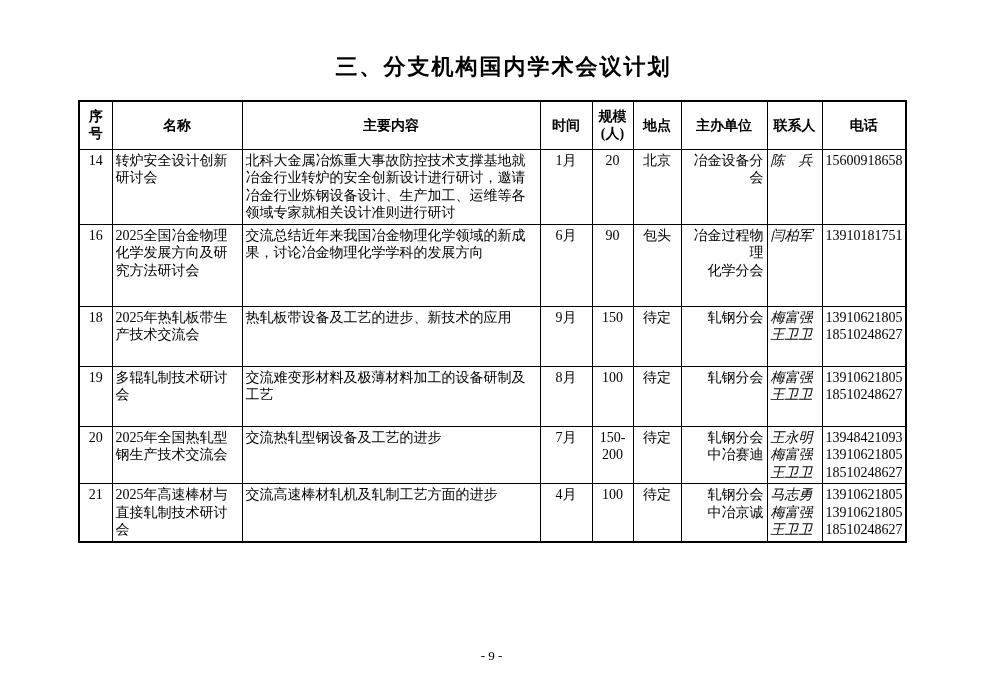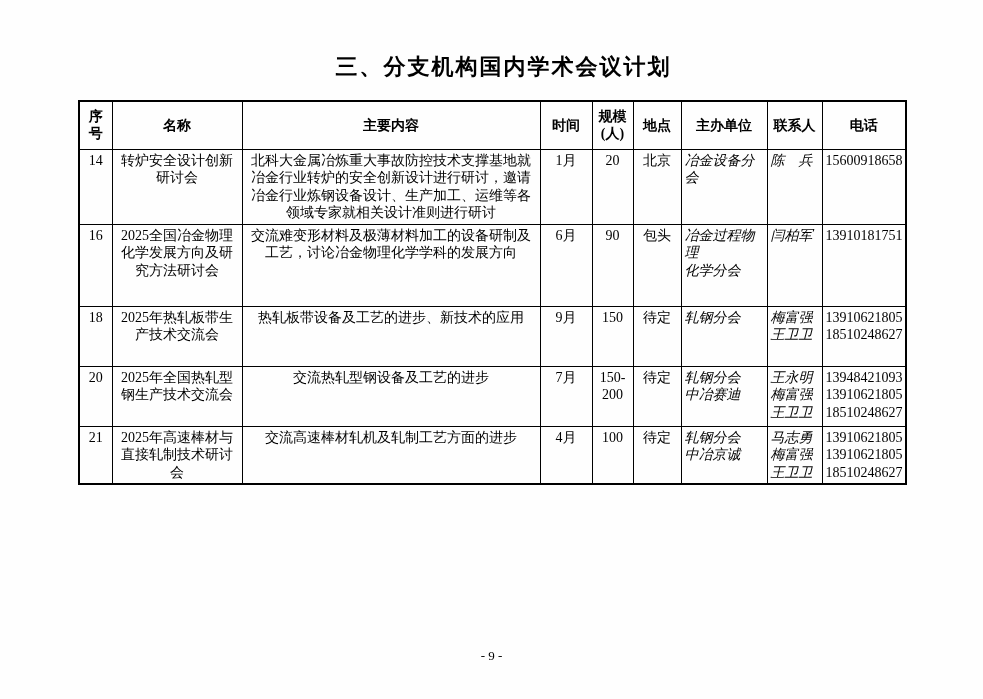--- a/index.html
+++ b/index.html
@@ -60,22 +60,22 @@
   col.c-place    { width: 48px; }
   col.c-organizer{ width: 86px; }
   col.c-contact  { width: 55px; }
   col.c-phone    { width: 84px; }
 
   td[data-col="no"],
   td[data-col="time"],
   td[data-col="scale"],
   td[data-col="place"] { text-align: center; }
   td[data-col="name"],
-  td[data-col="content"] { text-align: center; }
-  td[data-col="organizer"] { text-align: left; padding-left: 5px; font-style: italic; }
+  td[data-col="content"] { text-align: left; }
+  td[data-col="organizer"] { text-align: right; padding-left: 5px; }
   td[data-col="contact"] { text-align: left; padding-left: 5px; font-style: italic; }
   td[data-col="phone"] { text-align: left; padding-left: 2px; }
 
   
   tbody tr:nth-child(1) { height: 70px; }
   tbody tr:nth-child(2) { height: 82px; }
   tbody tr:nth-child(3) { height: 60px; }
   tbody tr:nth-child(4) { height: 60px; }
   tbody tr:nth-child(5) { height: 40px; }
   tbody tr:nth-child(6) { height: 40px; }
@@ -133,21 +133,21 @@
       <td data-col="time">1月</td>
       <td data-col="scale">20</td>
       <td data-col="place">北京</td>
       <td data-col="organizer">冶金设备分会</td>
       <td data-col="contact">陈　兵</td>
       <td data-col="phone">15600918658</td>
     </tr>
         <tr>
       <td data-col="no">16</td>
       <td data-col="name">2025全国冶金物理化学发展方向及研究方法研讨会</td>
-      <td data-col="content">交流难变形材料及极薄材料加工的设备研制及工艺，讨论冶金物理化学学科的发展方向</td>
+      <td data-col="content">交流总结近年来我国冶金物理化学领域的新成果，讨论冶金物理化学学科的发展方向</td>
       <td data-col="time">6月</td>
       <td data-col="scale">90</td>
       <td data-col="place">包头</td>
       <td data-col="organizer">冶金过程物理
 化学分会</td>
       <td data-col="contact">闫柏军</td>
       <td data-col="phone">13910181751</td>
     </tr>
         <tr>
       <td data-col="no">18</td>
@@ -156,20 +156,33 @@
       <td data-col="time">9月</td>
       <td data-col="scale">150</td>
       <td data-col="place">待定</td>
       <td data-col="organizer">轧钢分会</td>
       <td data-col="contact">梅富强
 王卫卫</td>
       <td data-col="phone">13910621805
 18510248627</td>
     </tr>
         <tr>
+      <td data-col="no">19</td>
+      <td data-col="name">多辊轧制技术研讨会</td>
+      <td data-col="content">交流难变形材料及极薄材料加工的设备研制及工艺</td>
+      <td data-col="time">8月</td>
+      <td data-col="scale">100</td>
+      <td data-col="place">待定</td>
+      <td data-col="organizer">轧钢分会</td>
+      <td data-col="contact">梅富强
+王卫卫</td>
+      <td data-col="phone">13910621805
+18510248627</td>
+    </tr>
+        <tr>
       <td data-col="no">20</td>
       <td data-col="name">2025年全国热轧型钢生产技术交流会</td>
       <td data-col="content">交流热轧型钢设备及工艺的进步</td>
       <td data-col="time">7月</td>
       <td data-col="scale">150-
 200</td>
       <td data-col="place">待定</td>
       <td data-col="organizer">轧钢分会
 中冶赛迪</td>
       <td data-col="contact">王永明

